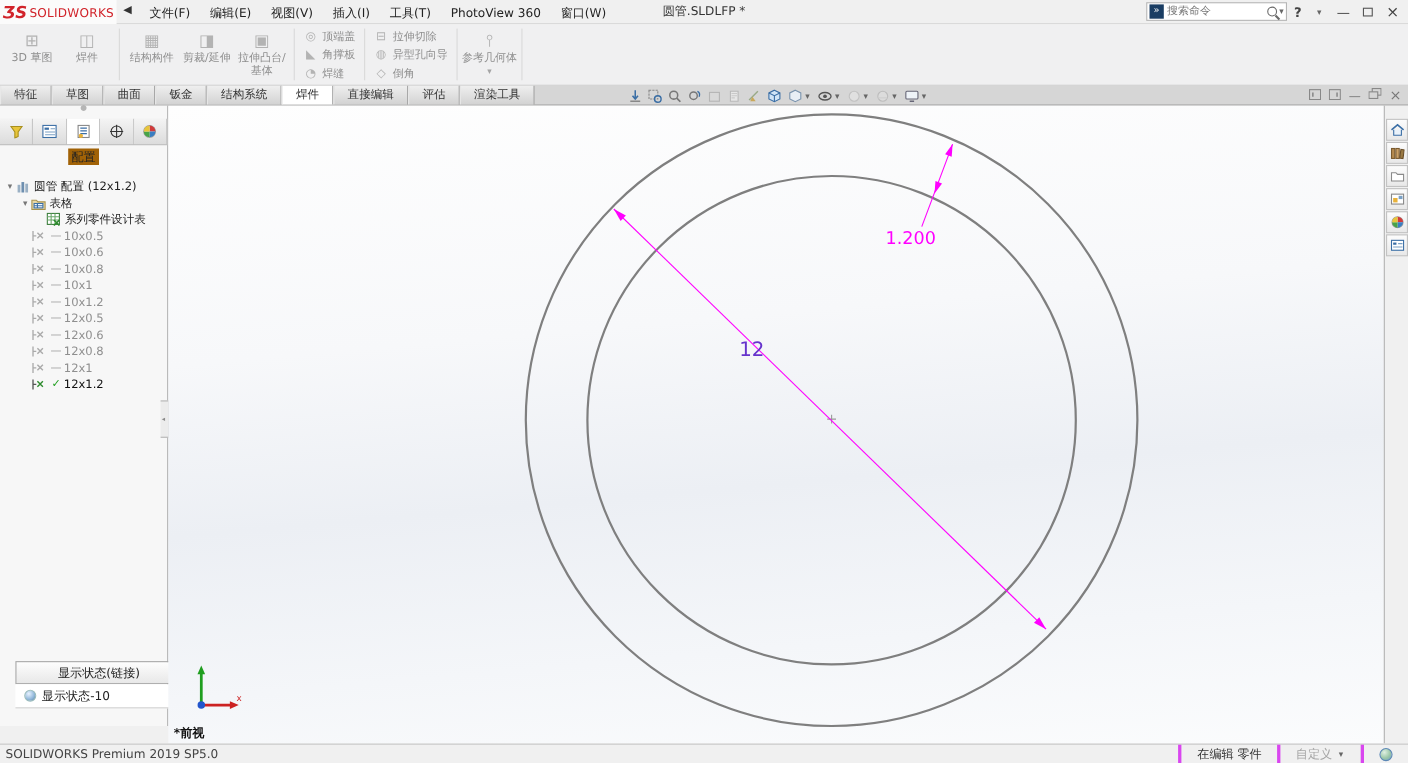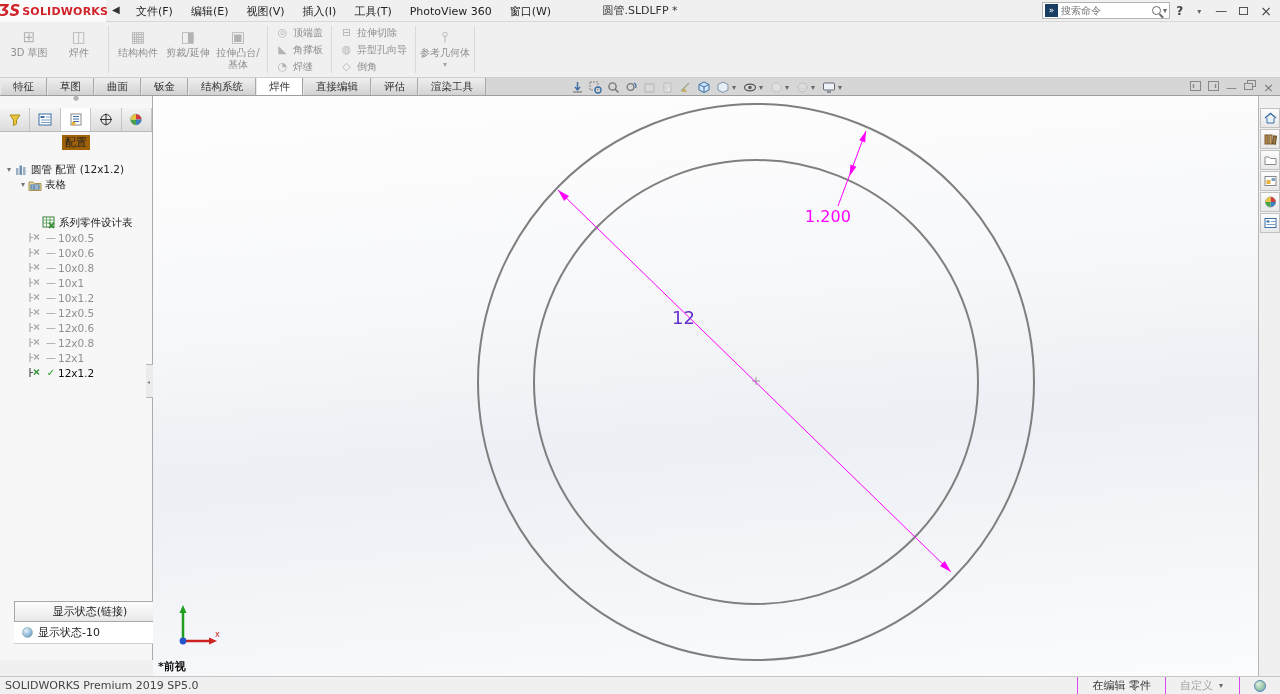--- a/index.html
+++ b/index.html
@@ -2,21 +2,21 @@
 <html><head>
 <meta charset="utf-8">
 <style>
   * { margin:0; padding:0; box-sizing:border-box; }
   html,body { width:1280px; height:694px; overflow:hidden; font-family:"DejaVu Sans","Liberation Sans",sans-serif; font-size:11px; color:#222; background:#f0f0f0; }
 
   
   #titlebar { position:absolute; top:0; left:0; width:1280px; height:22px; background:#f0f0f0; border-bottom:1px solid #d8d8d8; }
   #logo { position:absolute; left:0; top:0; width:106px; height:22px; background:#fbfbfb; display:flex; align-items:center; justify-content:center; }
   #logo .ds { color:#d1232a; font-weight:bold; font-style:italic; font-size:15px; margin-right:2px; }
-  #logo .lw { color:#d1232a; font-weight:bold; font-size:11px; letter-spacing:.2px; }
+  #logo .lw { color:#d1232a; font-weight:normal; font-size:11px; letter-spacing:.2px; }
   #menu-collapse { position:absolute; left:112px; top:4px; color:#333; font-size:10px; }
   #menubar { position:absolute; left:128px; top:0; height:22px; display:flex; align-items:center; gap:2px; }
   .menu-item { padding:5px 8px; color:#222; }
   #doc-title { position:absolute; left:0; right:0; top:0; height:22px; text-align:center; line-height:22px; color:#333; pointer-events:none; }
   #search-wrap { position:absolute; right:110px; top:2px; width:128px; height:17px; background:#fff; border:1px solid #b5b5b5; display:flex; align-items:center; }
   #search-logo { width:13px; height:13px; background:#1a3d63; color:#fff; font-size:9px; line-height:13px; text-align:center; margin:0 3px 0 2px; }
   #search-input { border:0; outline:0; flex:1; font-size:10px; color:#888; width:70px; background:transparent; font-family:inherit; }
   .mag { width:9px; height:9px; border:1.5px solid #6a6a6a; border-radius:50%; position:relative; display:inline-block; }
   .mag:after { content:""; position:absolute; width:5px; height:1.5px; background:#6a6a6a; transform:rotate(45deg); right:-4px; bottom:-2px; }
   .caret { color:#666; font-size:8px; margin:0 2px; }
@@ -82,21 +82,21 @@
 
   
   #taskpane { position:absolute; right:0; top:0; width:22px; height:580px; background:#f0f0f0; border-left:1px solid #b5b5b5; }
   .tp-btn { width:20px; height:20px; margin:1px 0 1px 1px; border:1px solid #c2c2c2; background:linear-gradient(#fcfcfc,#e8e8e8); display:flex; align-items:center; justify-content:center; }
   #taskpane .tp-btn:first-child { margin-top:12px; }
 
   
   #statusbar { position:absolute; top:676px; left:0; width:1280px; height:18px; background:#f0f0f0; border-top:1px solid #c6c6c6; display:flex; align-items:center; }
   #status-left { padding-left:5px; color:#444; }
   #status-right { margin-left:auto; display:flex; align-items:center; height:100%; }
-  .status-cell { padding:0 14px; border-left:1px solid #d946ef; height:100%; display:flex; align-items:center; gap:4px; color:#333; }
+  .status-cell { padding:0 14px; border-left:3px solid #d946ef; height:100%; display:flex; align-items:center; gap:4px; color:#333; }
   .status-cell.dim { color:#a5a5a5;justify-content:center; }
   .globe { width:12px; height:12px; border-radius:50%; border:1px solid #5b87b5; background:radial-gradient(circle at 35% 30%, #dff0e2, #9cc7a8 55%, #6d9ec9); position:relative; }
 </style>
 </head>
 <body>
 
 <div id="titlebar">
   <div id="logo">
     <span class="ds">ƷS</span>
     <span class="lw">SOLIDWORKS</span>
@@ -369,21 +369,21 @@
         <span class="tw">▾</span>
         <span class="ticon">
             <svg width="14" height="12">
               <path d="M1 3 h4 l1.5 1.5 H13 v7 H1 Z" fill="#e9d9a8" stroke="#a8924f"></path>
               <rect x="3" y="6" width="8" height="4" fill="#fff" stroke="#3a6ea5"></rect>
               <path d="M3 8 h8 M6 6 v4" stroke="#3a6ea5"></path>
             </svg>
           </span>
         <span>表格</span>
       </div>
-      <div class="trow" style="padding-left:38px;margin-top:23px;">
+      <div class="trow" style="padding-left:38px;">
         <span class="ticon">
             <svg width="14" height="13">
               <rect x="1" y="1" width="11" height="10" fill="#fff" stroke="#3a7d3a"></rect>
               <path d="M1 4 h11 M1 7 h11 M4.5 1 v10 M8 1 v10" stroke="#6aa86a"></path>
               <path d="M7 7 l5 5 M12 7 l-5 5" stroke="#2e8b2e" stroke-width="1.6"></path>
             </svg>
           </span>
         <span>系列零件设计表</span>
       </div>
 

